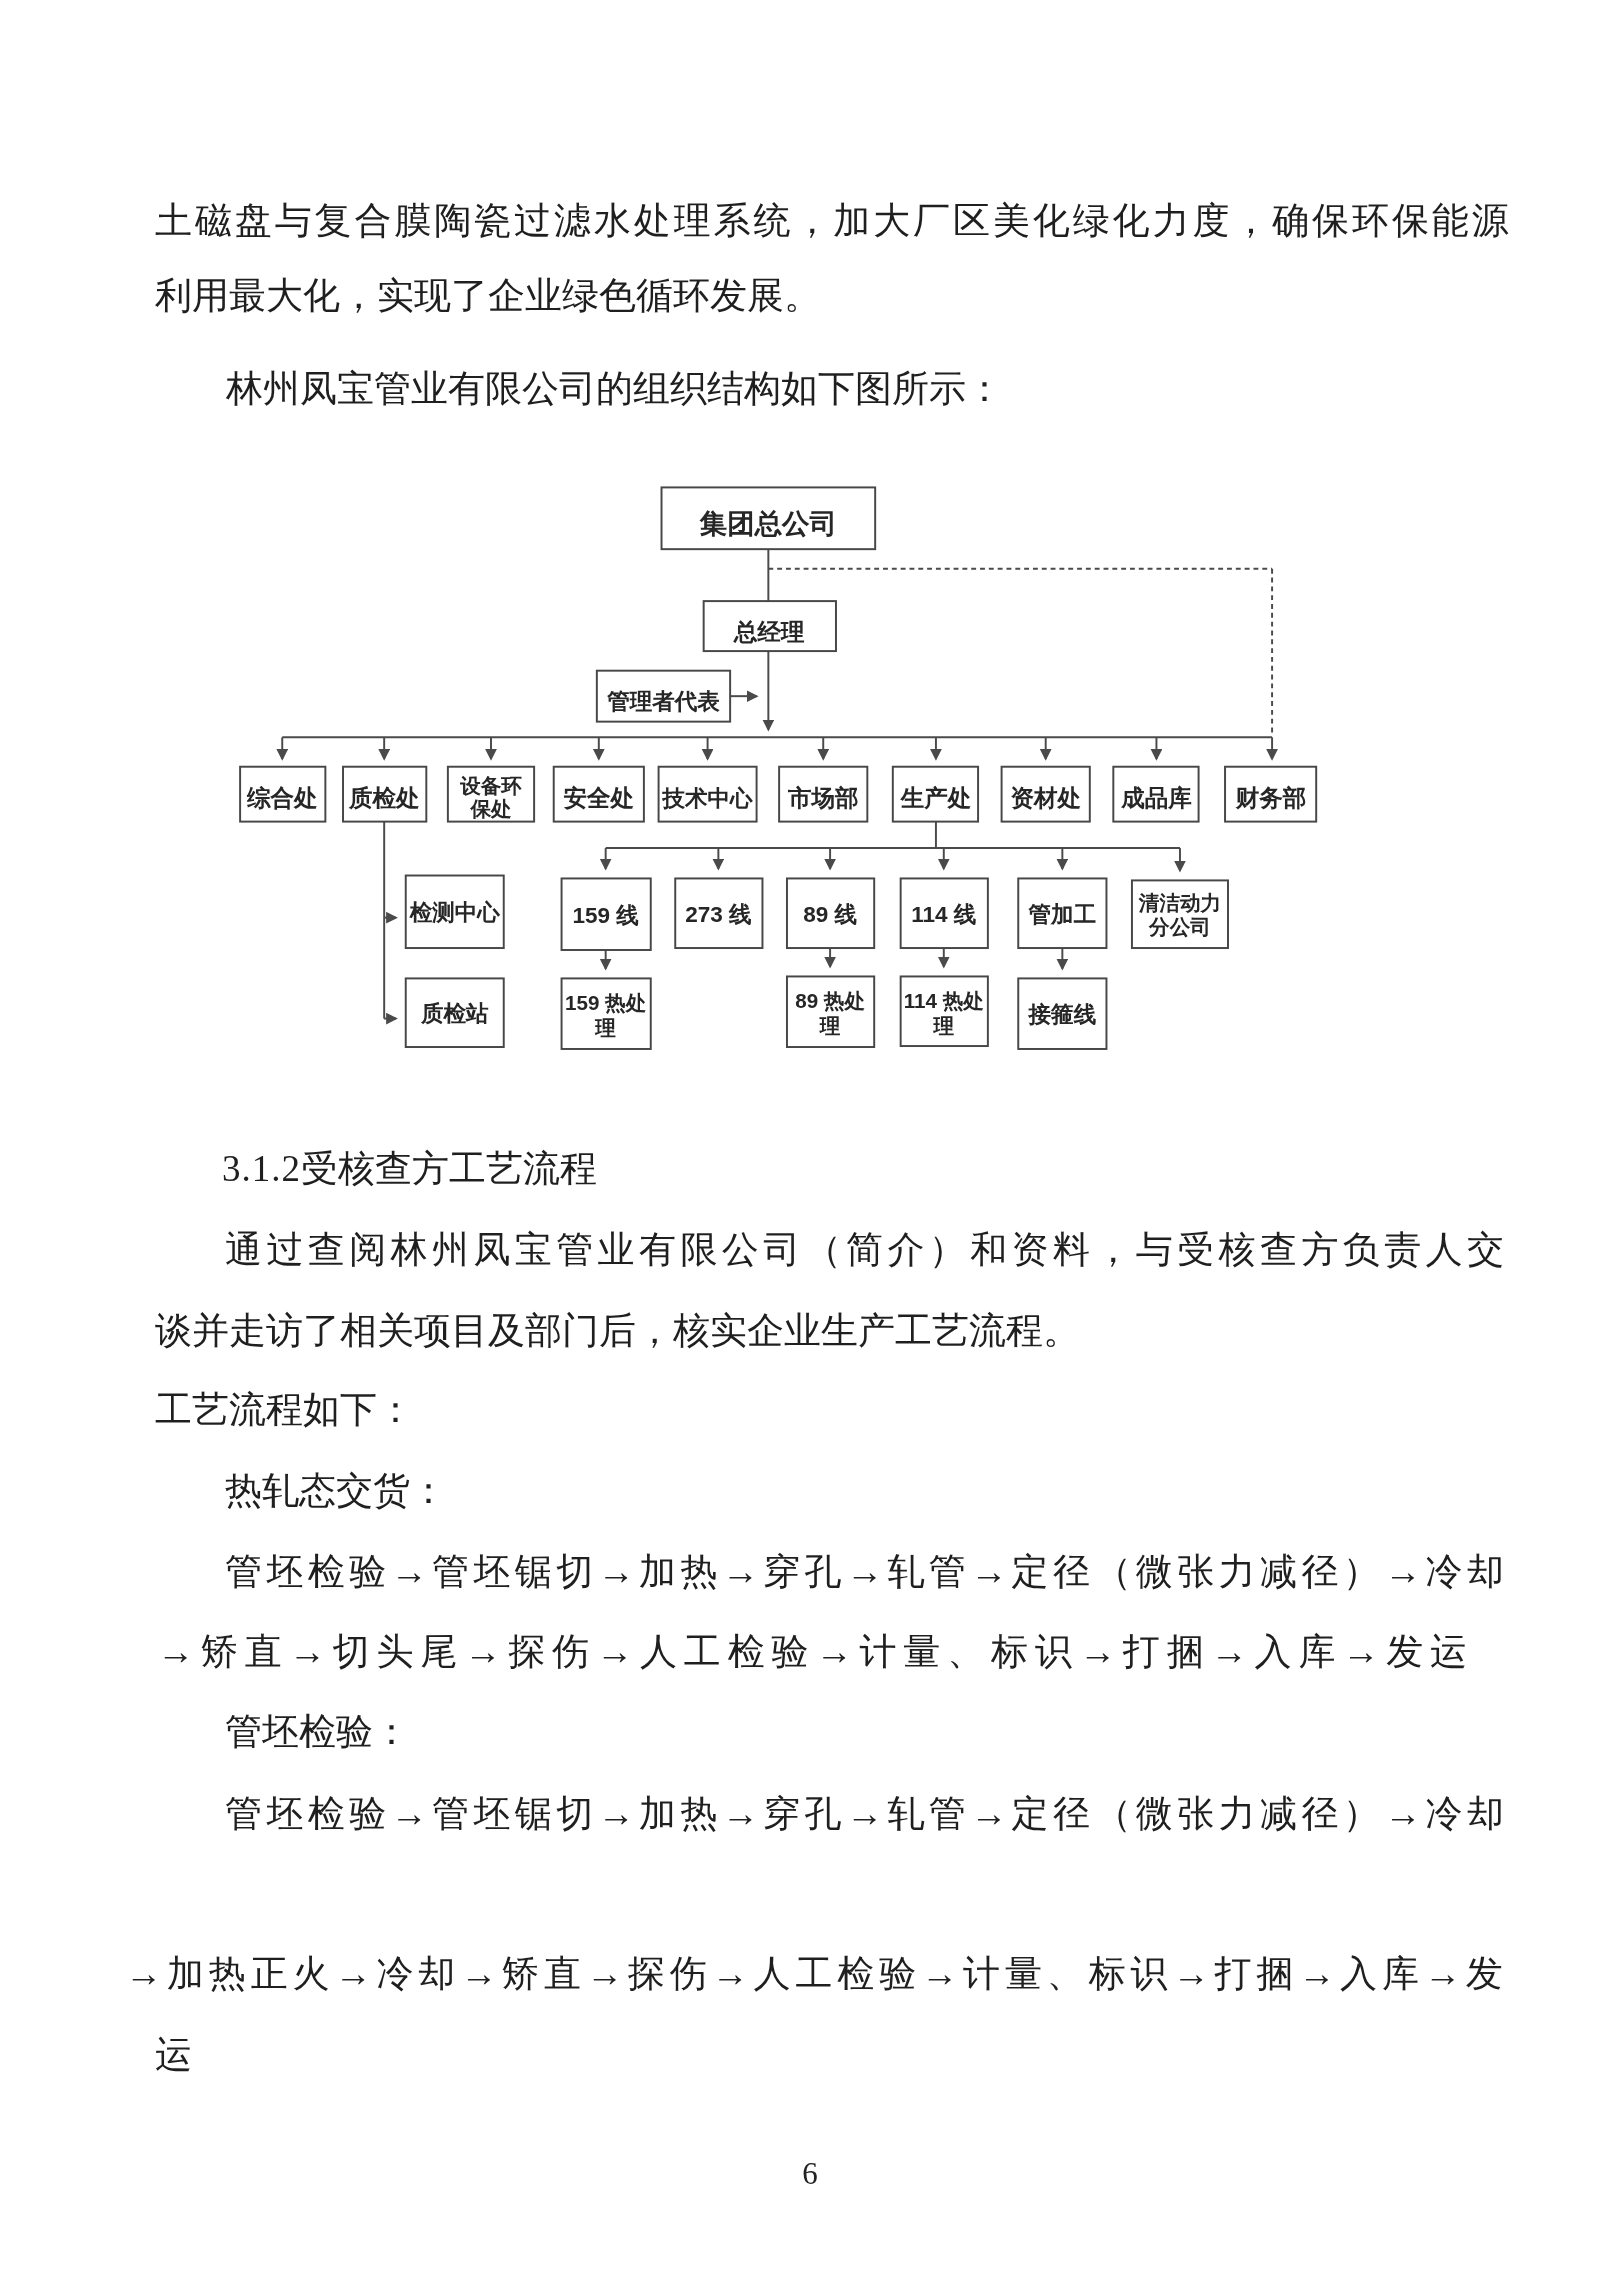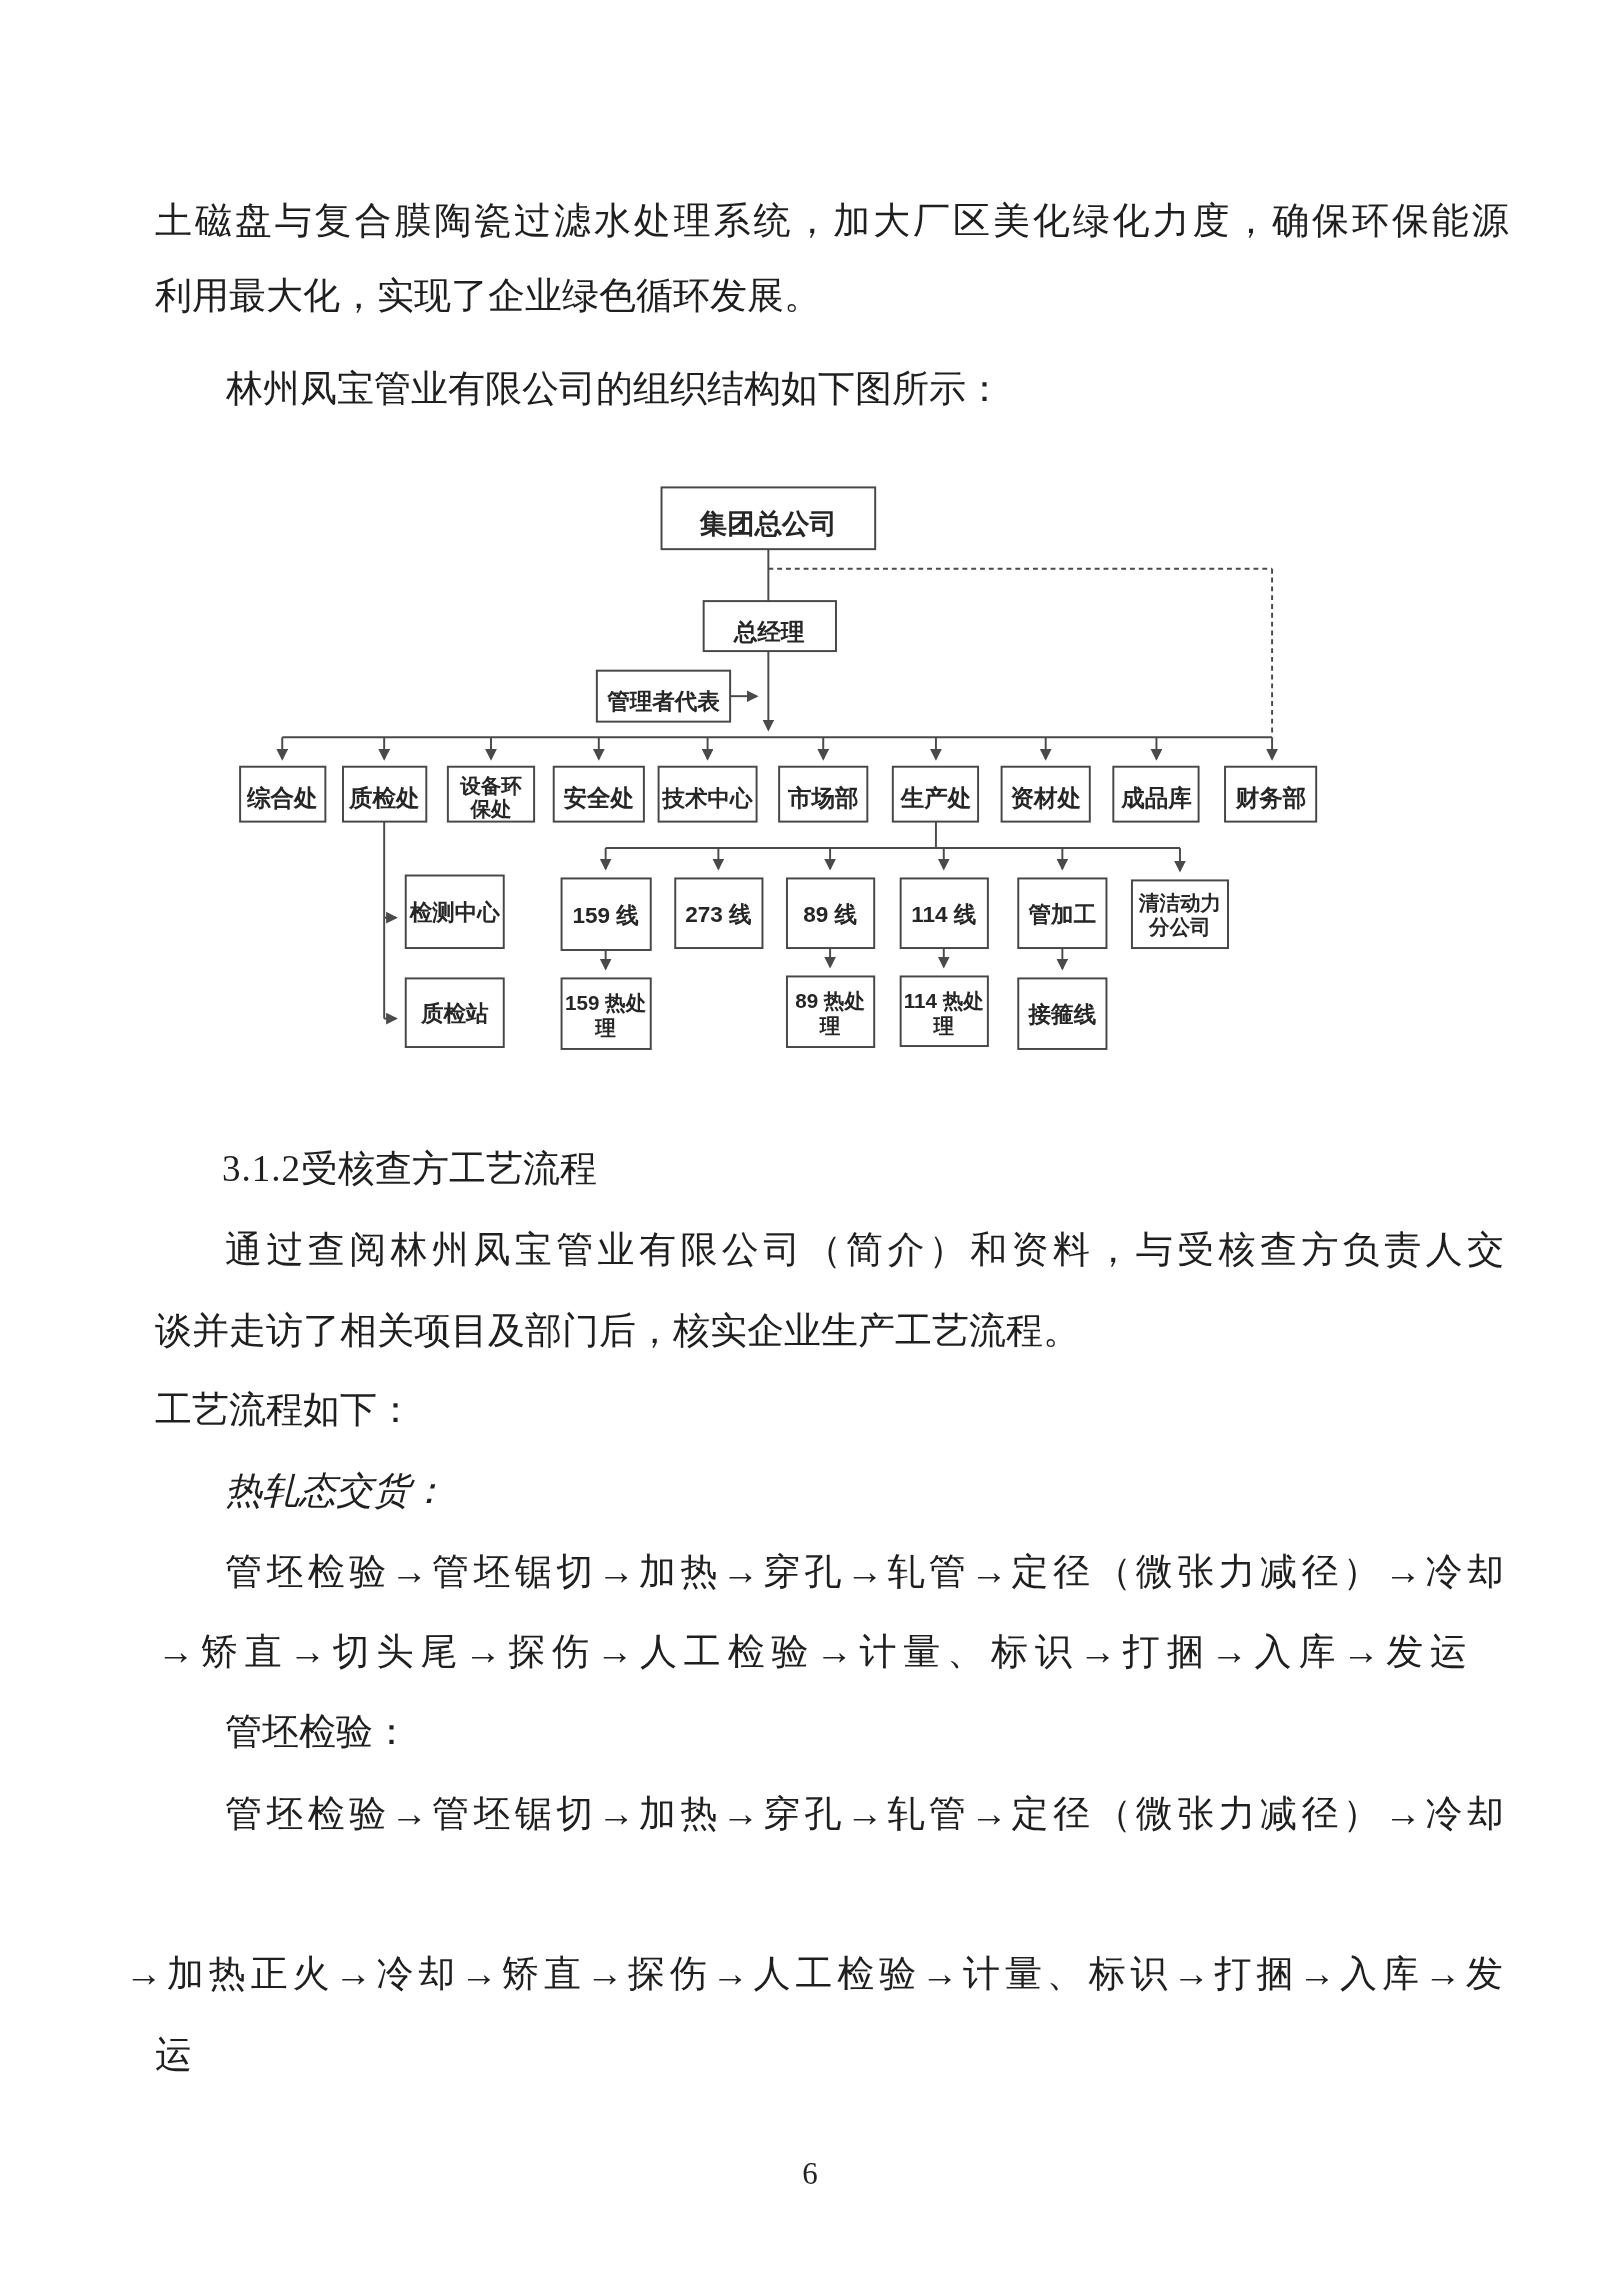--- a/index.html
+++ b/index.html
@@ -204,21 +204,21 @@
       <text class="node-text t23" x="1084" y="1042" text-anchor="middle">接箍线</text>
     </g>
   </svg>
 
   <div class="line heading" style="left:222px;top:1145px;"><span class="num">3.1.2</span><span>受核查方工艺流程</span></div>
 
   <div class="line ls45" style="left:225px;top:1226px;">通过查阅林州凤宝管业有限公司（简介）和资料，与受核查方负责人交</div>
   <div class="line" style="left:155px;top:1307px;">谈并走访了相关项目及部门后，核实企业生产工艺流程。</div>
   <div class="line" style="left:155px;top:1386px;">工艺流程如下：</div>
 
-  <div class="line" style="left:225px;top:1467px;font-style:italic;">热轧态交货：</div>
+  <div class="line" style="left:225px;top:1467px;">热轧态交货：</div>
   <div class="line ls45" style="left:225px;top:1548px;">管坯检验→管坯锯切→加热→穿孔→轧管→定径（微张力减径）→冷却</div>
   <div class="line ls7" style="left:125px;top:1628px;margin-left:32px;">→矫直→切头尾→探伤→人工检验→计量、标识→打捆→入库→发运</div>
 
   <div class="line" style="left:225px;top:1708px;">管坯检验：</div>
   <div class="line ls45" style="left:225px;top:1790px;">管坯检验→管坯锯切→加热→穿孔→轧管→定径（微张力减径）→冷却</div>
   <div class="line ls5" style="left:125px;top:1950px;">→加热正火→冷却→矫直→探伤→人工检验→计量、标识→打捆→入库→发</div>
   <div class="line" style="left:155px;top:2031px;">运</div>
 
   <div class="pagenum">6</div>
 </div>

